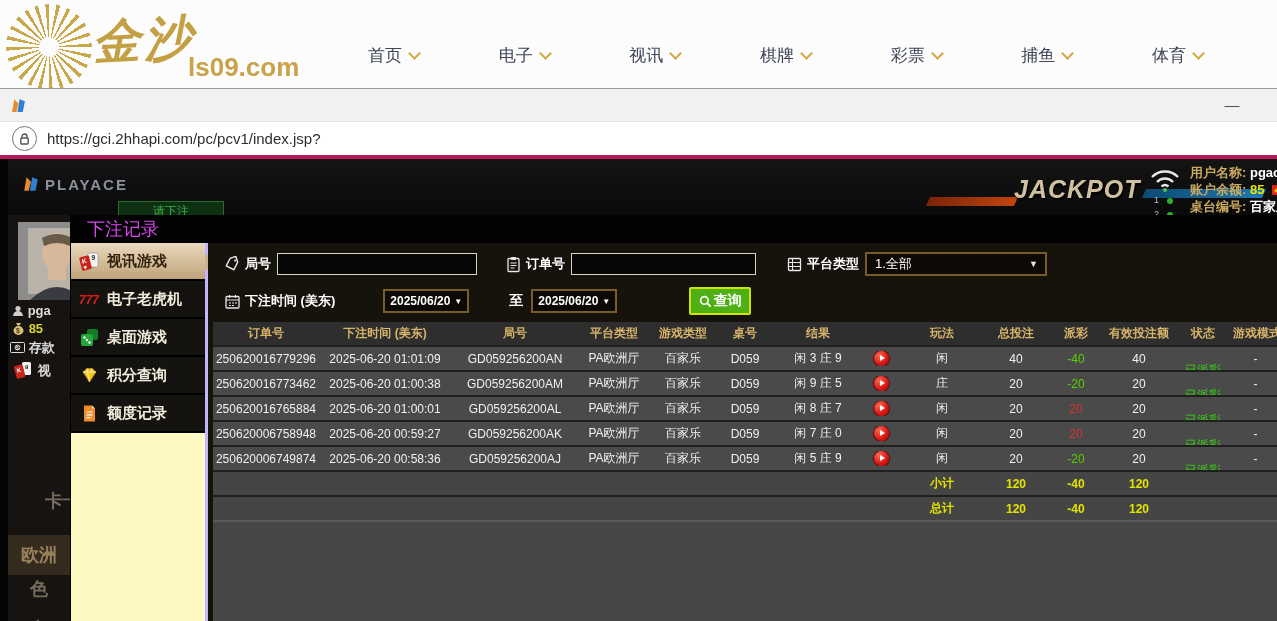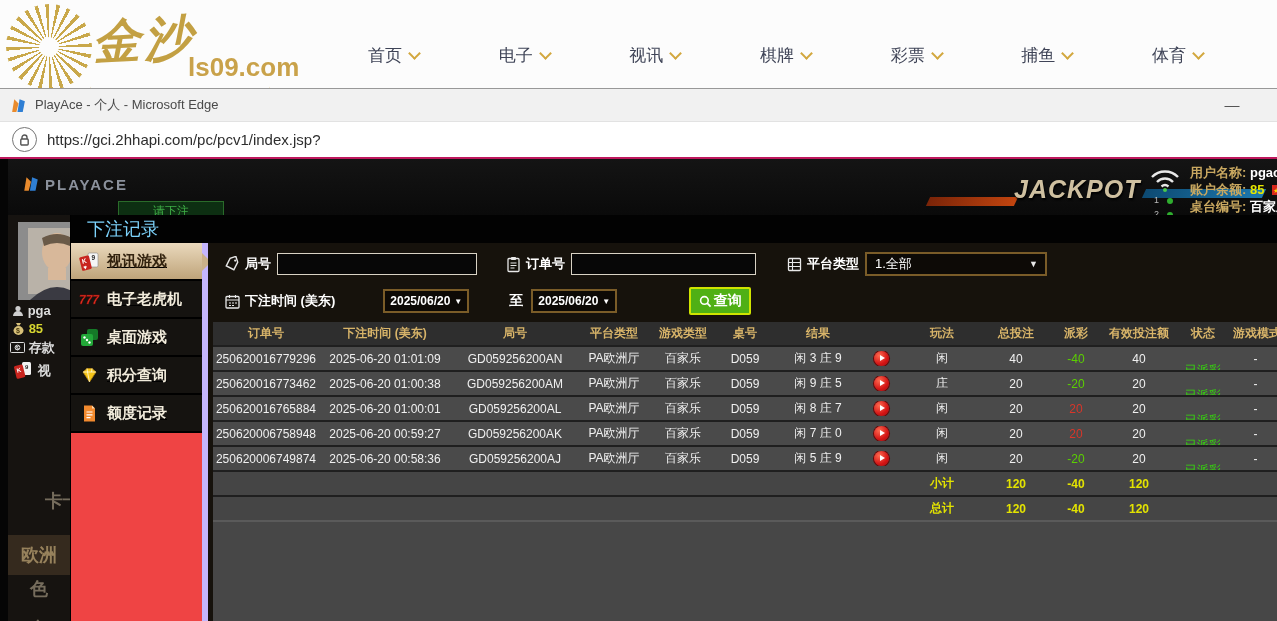--- a/index.html
+++ b/index.html
@@ -19,21 +19,21 @@
   .nav-item{display:flex;align-items:center;cursor:pointer;}
   .nav-label{font-size:17px;color:#3f4457;}
   .chev{width:7px;height:7px;border-right:2px solid #d2a73e;border-bottom:2px solid #d2a73e;transform:rotate(45deg);margin-left:8px;margin-top:-5px;}
 
   
   .edge-titlebar{position:absolute;left:0;top:88px;width:1277px;height:34px;background:#f1f1f1;border-top:1px solid #989898;
     border-bottom:1px solid #e2e2e2;display:flex;align-items:center;box-sizing:border-box;}
   .favicon{width:17px;height:17px;margin:0 8px 0 10px;}
   .win-title{font-size:13px;color:#4a4a4a;}
   .win-min{position:absolute;right:34px;top:6px;width:22px;height:22px;text-align:center;color:#555;font-size:15px;line-height:20px;cursor:pointer;}
-  .edge-urlbar{position:absolute;left:0;top:122px;width:1277px;height:37px;background:#fff;border-bottom:2px solid #be185d;
+  .edge-urlbar{position:absolute;left:0;top:122px;width:1277px;height:37px;background:#fff;border-bottom:4px solid #be185d;
     display:flex;align-items:center;box-sizing:border-box;}
   .lock-wrap{width:23px;height:23px;border:1.5px solid #767676;border-radius:50%;margin:0 10px 0 12px;display:flex;align-items:center;justify-content:center;}
   .url-text{font-size:15px;color:#2e2e2e;}
 
   
   .page{position:absolute;left:0;top:159px;width:1277px;height:462px;background:#050505;overflow:hidden;}
 
   .topbar{position:absolute;left:8px;top:0;width:1269px;height:56px;background:linear-gradient(#141414,#0a0a0a);overflow:hidden;}
   .pa-logo{position:absolute;left:14px;top:16px;display:flex;align-items:center;gap:5px;}
   .pa-text{font-size:15px;font-weight:bold;letter-spacing:2px;color:#8b919c;}
@@ -57,23 +57,23 @@
 
   
   .left-strip{position:absolute;left:8px;top:56px;width:62px;height:406px;background:#161310;}
   .avatar{position:absolute;left:10px;top:7px;width:78px;height:78px;background:#6f6f6f;overflow:hidden;}
   .bg-frag{position:absolute;color:#ddd;font-size:13px;font-weight:bold;white-space:nowrap;}
   .bg-menu{position:absolute;left:0;color:#756c5c;font-size:18px;font-weight:bold;width:62px;text-align:center;}
   .bg-menu.hl{background:#352a1e;color:#97825c;padding:8px 0;}
 
   
   .modal{position:absolute;left:70px;top:56px;width:1207px;height:406px;background:#16120c;border-left:1px solid #000;}
-  .modal-title{height:28px;background:#020202;color:#7dd3fc;font-size:18px;line-height:28px;padding-left:16px;}
+  .modal-title{height:28px;background:#020202;color:#d946ef;font-size:18px;line-height:28px;padding-left:16px;}
   .modal-body{display:flex;height:378px;}
-  .side-menu{width:137px;background:#ef4444;border-right:6px solid #c4b5fd;box-sizing:border-box;text-decoration:underline;}
+  .side-menu{width:137px;background:#fef9c3;border-right:3px solid #c4b5fd;box-sizing:border-box;}
   .menu-item{height:38px;display:flex;align-items:center;gap:7px;padding-left:8px;font-size:15px;font-weight:bold;
     color:#f2ecdc;background:#151310;border-bottom:2px solid #000;cursor:pointer;position:relative;box-sizing:border-box;}
   .menu-item.active{background:linear-gradient(#ead9bd,#bfa47a);color:#33230f;}
   .menu-item.active::after{content:"";position:absolute;right:-9px;top:10px;border-top:9px solid transparent;border-bottom:9px solid transparent;border-left:9px solid #cbb189;}
   .mi-icon{width:21px;height:21px;flex:0 0 21px;}
 
   .content{flex:1;position:relative;background:#16120c;overflow:hidden;}
   .frow{position:absolute;left:16px;display:flex;align-items:center;color:#fff;font-size:13px;font-weight:bold;}
   .frow1{top:9px;}
   .frow2{top:44px;}
@@ -147,21 +147,20 @@
           <span class="chev"></span>
         </div>
       </div>
   </div>
 
   <div class="edge-titlebar">
     <svg class="favicon" viewBox="0 0 16 16">
       <polygon points="2,14 4,2 8,6 6,14" fill="#e98b2d"></polygon>
       <polygon points="7,14 9,2 14,4 12,14" fill="#2f7fd4"></polygon>
     </svg>
-    <span class="win-title">PlayAce - 个人 - Microsoft Edge</span>
     <div class="win-min">—</div>
   </div>
 
   <div class="edge-urlbar">
     <div class="lock-wrap">
       <svg width="11" height="12" viewBox="0 0 11 12">
           <path d="M3 5 V3.5 a2.5 2.5 0 0 1 5 0 V5" fill="none" stroke="#555" stroke-width="1.4"></path>
           <rect x="1.8" y="5" width="7.4" height="6" rx="1" fill="none" stroke="#555" stroke-width="1.4"></rect>
         </svg>
     </div>

